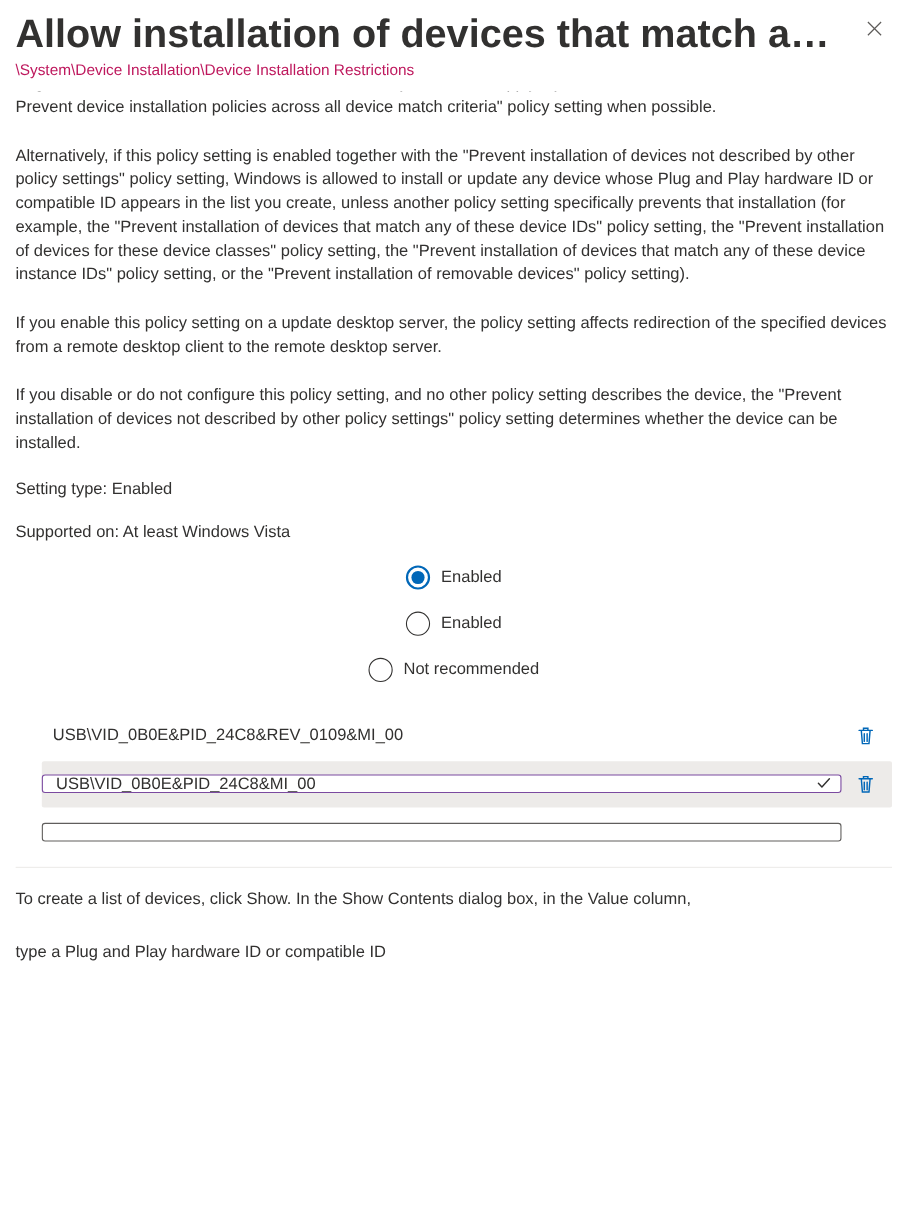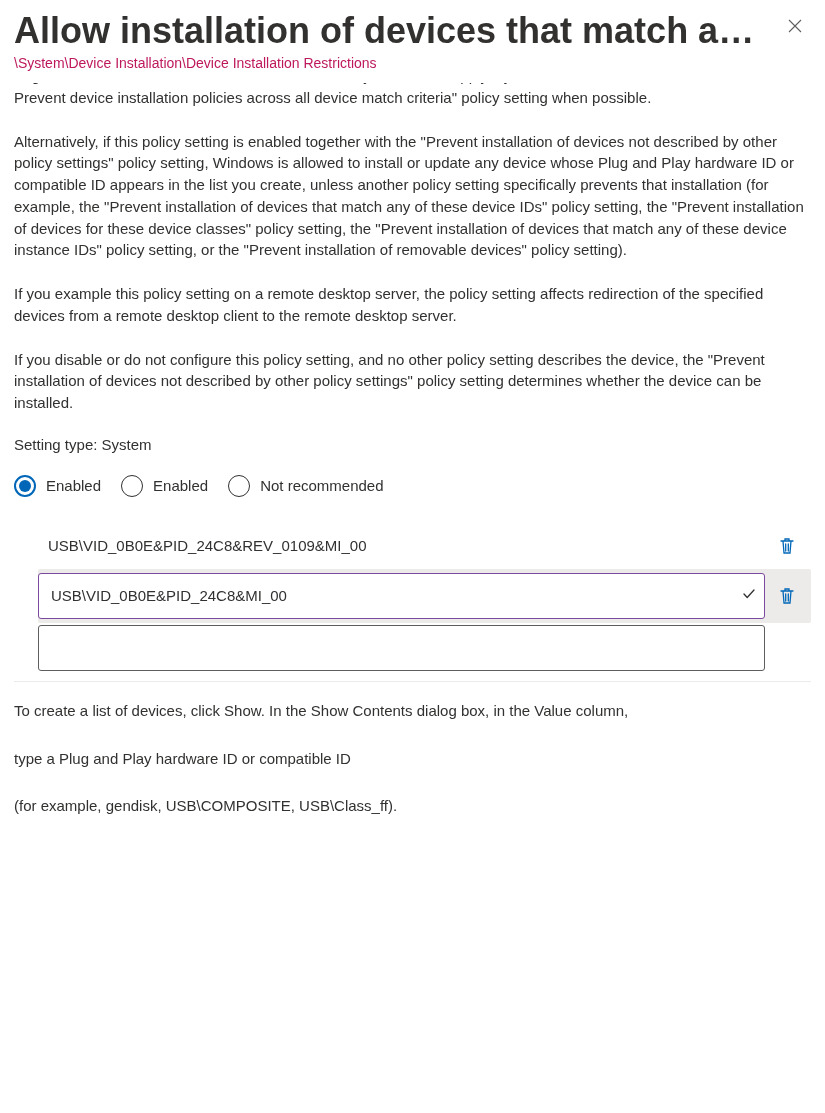--- a/index.html
+++ b/index.html
@@ -65,20 +65,21 @@
   }
   .meta-line {
     font-size: 15px;
     margin: 0 0 22px 0;
   }
   .radios {
     display: flex;
     gap: 20px;
     align-items: center;
     margin: 8px 0 28px 0;
+    flex-direction: column;
   }
   .radio {
     display: flex;
     align-items: center;
     gap: 10px;
     cursor: pointer;
   }
   .radio-circle {
     width: 22px;
     height: 22px;
@@ -116,25 +117,24 @@
     padding: 0 8px 0 0;
   }
   .device-text-plain {
     flex: 1;
     font-size: 15px;
     padding: 0 0 0 10px;
   }
   .device-input-wrap {
     flex: 1;
     display: flex;
-    align-items: center;
     border: 1px solid #7b4aa0;
     border-radius: 3px;
     background: #fff;
-    height: 46px;
+    height: 17px;
     padding: 0 8px 0 10px;
   }
   .device-input-wrap.empty {
     border: 1px solid #605e5c;
   }
   .device-input {
     flex: 1;
     border: none;
     outline: none;
     font-size: 15px;
@@ -187,25 +187,26 @@
     </div>
   </div>
 
   <div class="breadcrumb">\System\Device Installation\Device Installation Restrictions</div>
 
   <div class="body-scroll">
 
     <div class="desc">
       <p class="cut-top">target Windows 10 versions. It is recommended that you use the "Apply layered order of evaluation for Allow and Prevent device installation policies across all device match criteria" policy setting when possible.</p>
       <p>Alternatively, if this policy setting is enabled together with the "Prevent installation of devices not described by other policy settings" policy setting, Windows is allowed to install or update any device whose Plug and Play hardware ID or compatible ID appears in the list you create, unless another policy setting specifically prevents that installation (for example, the "Prevent installation of devices that match any of these device IDs" policy setting, the "Prevent installation of devices for these device classes" policy setting, the "Prevent installation of devices that match any of these device instance IDs" policy setting, or the "Prevent installation of removable devices" policy setting).</p>
-      <p>If you example this policy setting on a remote desktop server, the policy setting affects redirection of the specified devices from a remote desktop client to the remote desktop server.</p>
+      <p>If you enable this policy setting on a update desktop server, the policy setting affects redirection of the specified devices from a remote desktop client to the remote desktop server.</p>
       <p>If you disable or do not configure this policy setting, and no other policy setting describes the device, the "Prevent installation of devices not described by other policy settings" policy setting determines whether the device can be installed.</p>
     </div>
 
-    <p class="meta-line">Setting type: System</p>
+    <p class="meta-line">Setting type: Enabled</p>
+    <p class="meta-line">Supported on: At least Windows Vista</p>
 
     <div class="radios">
       <div class="radio selected">
         <span class="radio-circle">
             <span class="radio-dot"></span>
           </span>
         <span class="radio-label">Enabled</span>
       </div>
       <div class="radio">
         <span class="radio-circle"></span>
@@ -251,17 +252,16 @@
         </div>
       </div>
 
     </div>
 
     <hr class="divider">
 
     <div class="footer-text">
       <p>To create a list of devices, click Show. In the Show Contents dialog box, in the Value column,</p>
       <p>type a Plug and Play hardware ID or compatible ID</p>
-      <p>(for example, gendisk, USB\COMPOSITE, USB\Class_ff).</p>
     </div>
 
   </div>
 </div>
 
 </body></html>

